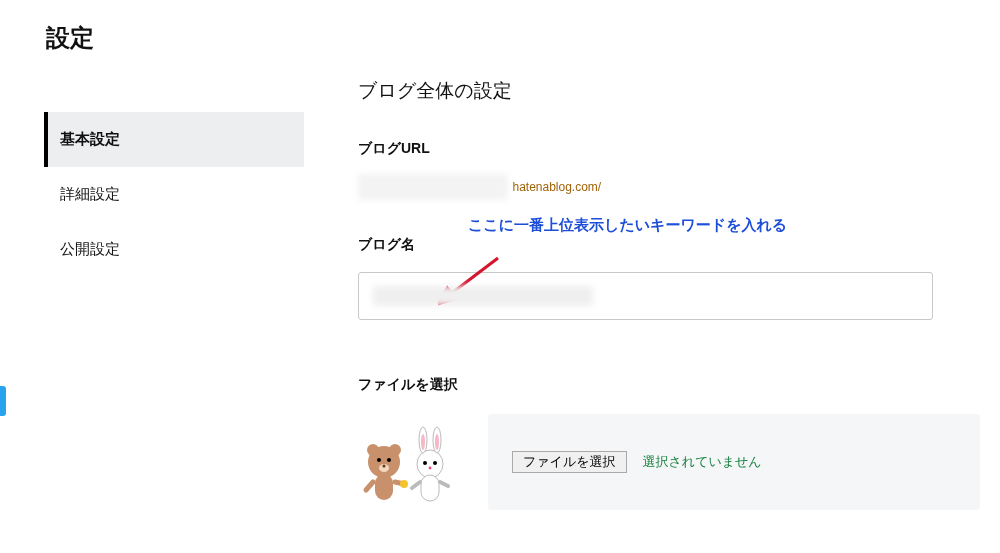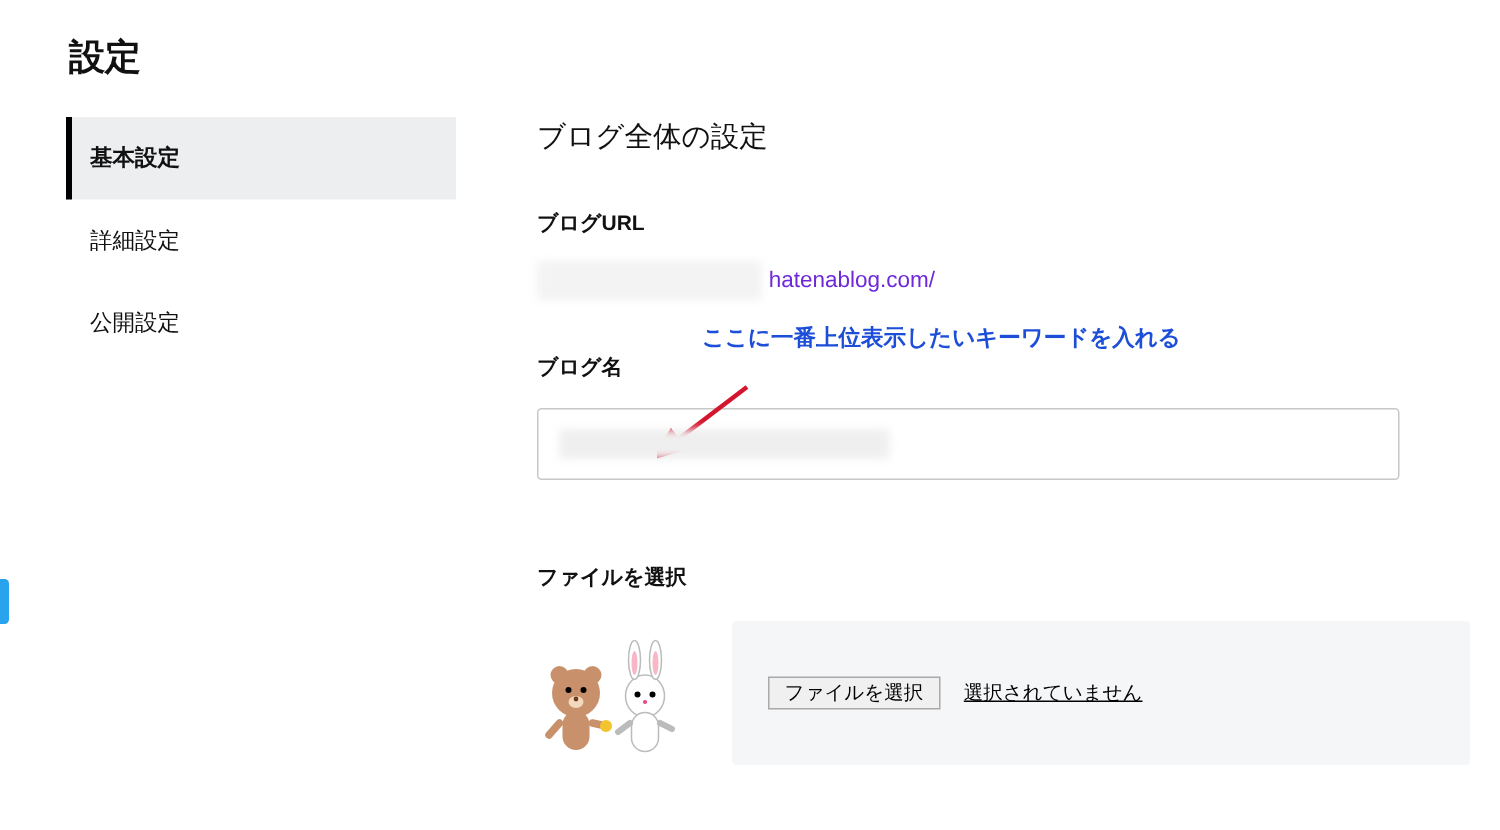--- a/index.html
+++ b/index.html
@@ -2,43 +2,43 @@
 <html><head>
   <meta charset="utf-8">
   <style>
     * { margin:0; padding:0; box-sizing:border-box; font-family:"Hiragino Kaku Gothic ProN","Meiryo",sans-serif; }
     body { width:1000px; height:553px; background:#fff; color:#111; position:relative; overflow:hidden; }
 
     .page-title { position:absolute; left:46px; top:22px; font-size:24px; font-weight:700; }
 
     .sidebar { position:absolute; left:44px; top:78px; width:260px; }
     .side-item { padding:18px 16px; font-size:15px; cursor:pointer; }
-    .side-item.active { background:#eceeef; border-left:4px solid #000; font-weight:600; padding-left:12px; }
+    .side-item.active { background:#eceeef; border-left:4px solid #000; font-weight:600; padding-left:12px;margin-top:34px; }
 
     .main { position:absolute; left:358px; top:78px; right:20px; }
 
     .section-title { font-size:19px; font-weight:400; margin-bottom:36px; }
     .field-label { font-size:14px; font-weight:700; margin-bottom:16px; }
 
     .url-row { margin-bottom:36px; }
     .url-blur { display:inline-block; width:150px; height:26px; background:#f3f3f3; border-radius:3px; filter:blur(3px); vertical-align:middle; }
-    .url-suffix { font-size:15px; color:#6d28d9; vertical-align:middle; }
+    .url-suffix { font-size:12px; color:#a16207; vertical-align:middle; }
 
     .name-wrap { position:relative; margin-bottom:56px; }
     .annot { position:absolute; left:110px; top:-20px; color:#1d4ed8; font-size:15px; font-weight:600; white-space:nowrap; }
     .arrow { position:absolute; left:80px; top:20px; pointer-events:none; }
     .name-input { width:575px; height:48px; border:1px solid #c8c8c8; border-radius:3px; padding:0 14px; font-size:15px; margin-top:18px; }
     .name-input .blur-val { width:220px; height:20px; background:#efefef; filter:blur(3px); border-radius:2px; margin-top:13px; }
 
     .icon-section { }
     .icon-row { display:flex; align-items:flex-end; gap:30px; margin-top:20px; }
     .mascots { width:100px; height:86px; }
     .upload-box { background:#f5f6f8; padding:20px 24px; border-radius:3px; display:flex; align-items:center; gap:16px; flex:1; min-height:96px;}
     .choose-btn { border:1px solid #aaa; background:#f0f0f0; padding:1px 10px; font-size:13px; cursor:pointer; }
-    .no-file { font-size:13px; color:#000000;text-decoration:underline; }
+    .no-file { font-size:13px; color:#15803d; }
 
     .left-accent { position:absolute; left:0; top:386px; width:6px; height:30px; background:#2aa3ef; border-radius:0 3px 3px 0; }
   </style>
 </head>
 <body>
 
 <div class="page-title">設定</div>
 
 <nav class="sidebar">
   <div class="side-item active">基本設定</div>

